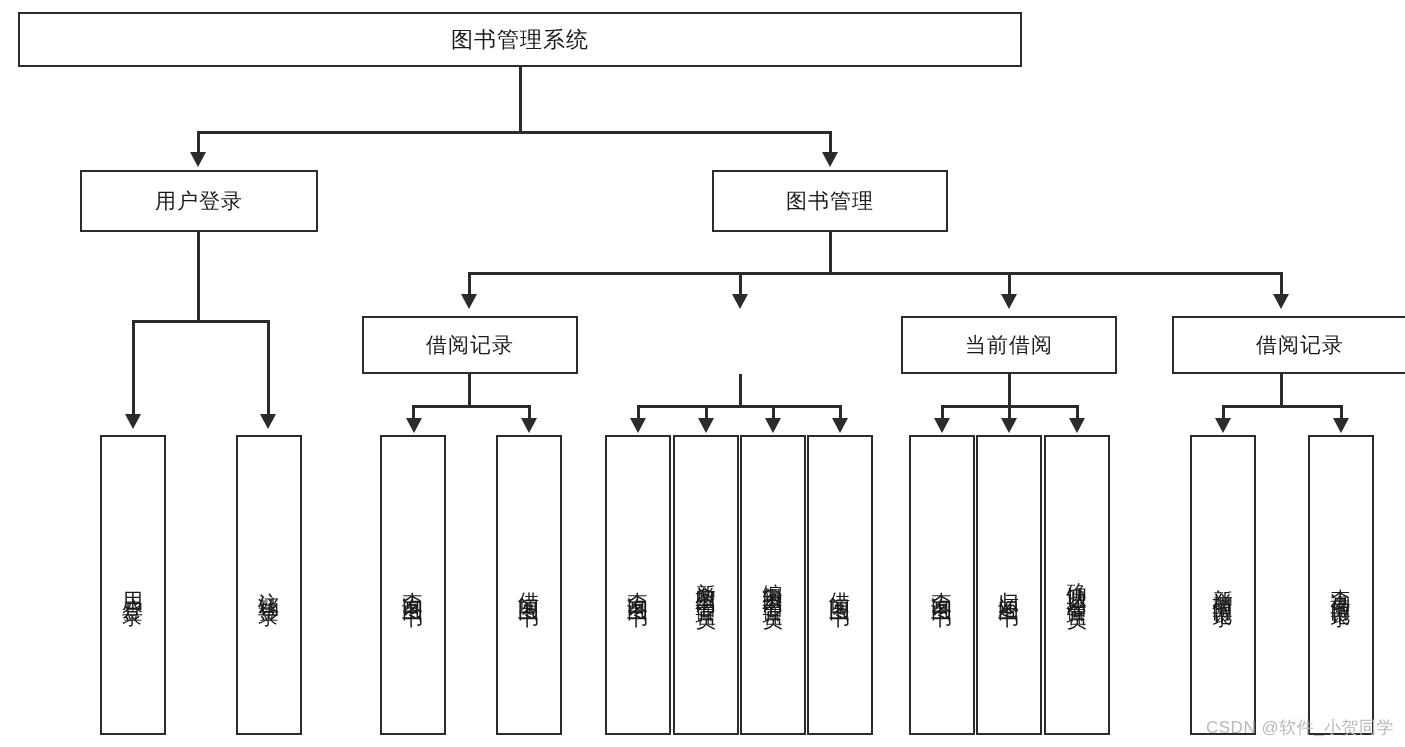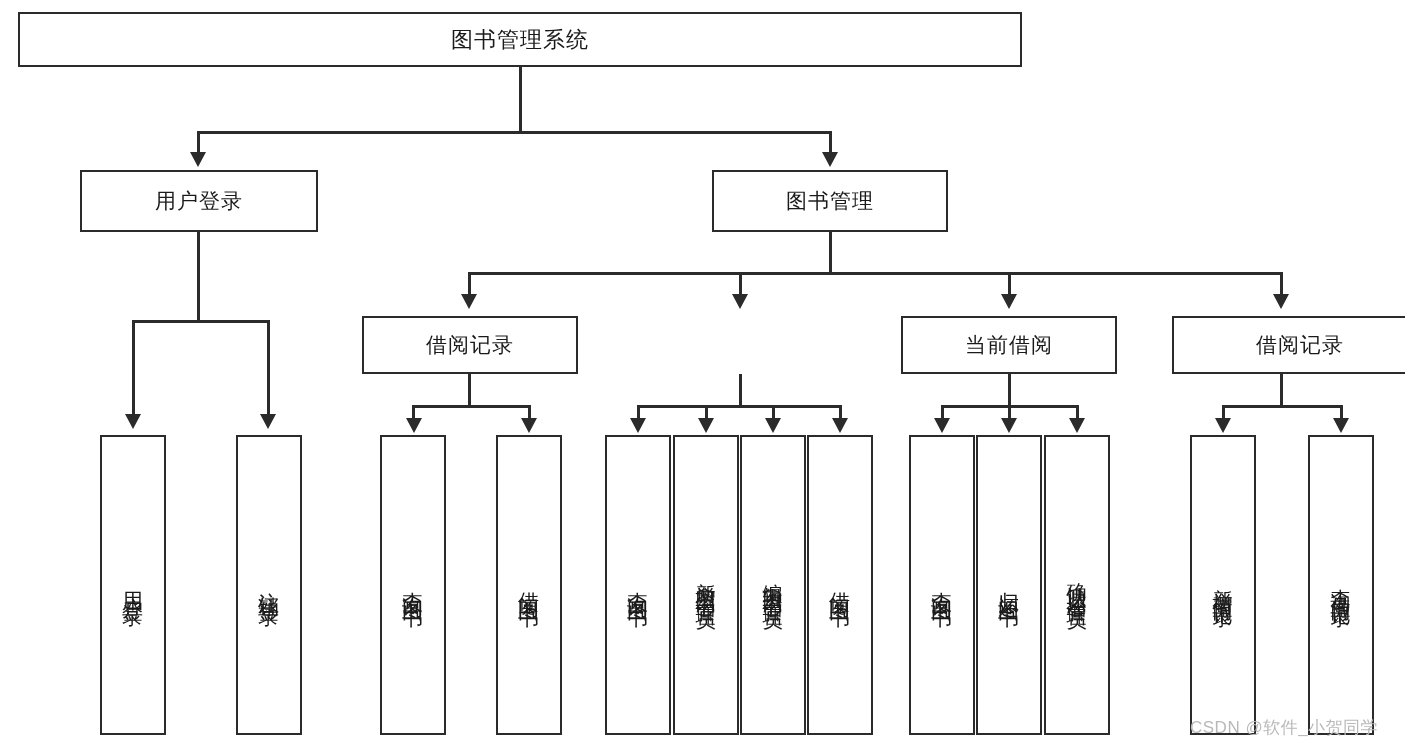--- a/index.html
+++ b/index.html
@@ -51,20 +51,21 @@
     border-top:15px solid #2b2b2b;
   }
 
   
   .wm{
     position:absolute;
     color:#b9b9b9;
     font-size:17px;
     white-space:nowrap;
     letter-spacing:0.5px;
+    padding-left:16px;
   }
 </style>
 </head>
 <body>
 
 <div id="stage">
 
   <div class="node h root" style="left:18px;top:12px;width:1004px;height:55px;">图书管理系统</div>
 
   <div class="ln vln" style="left:519px;top:67px;width:2.5px;height:65px;"></div>

